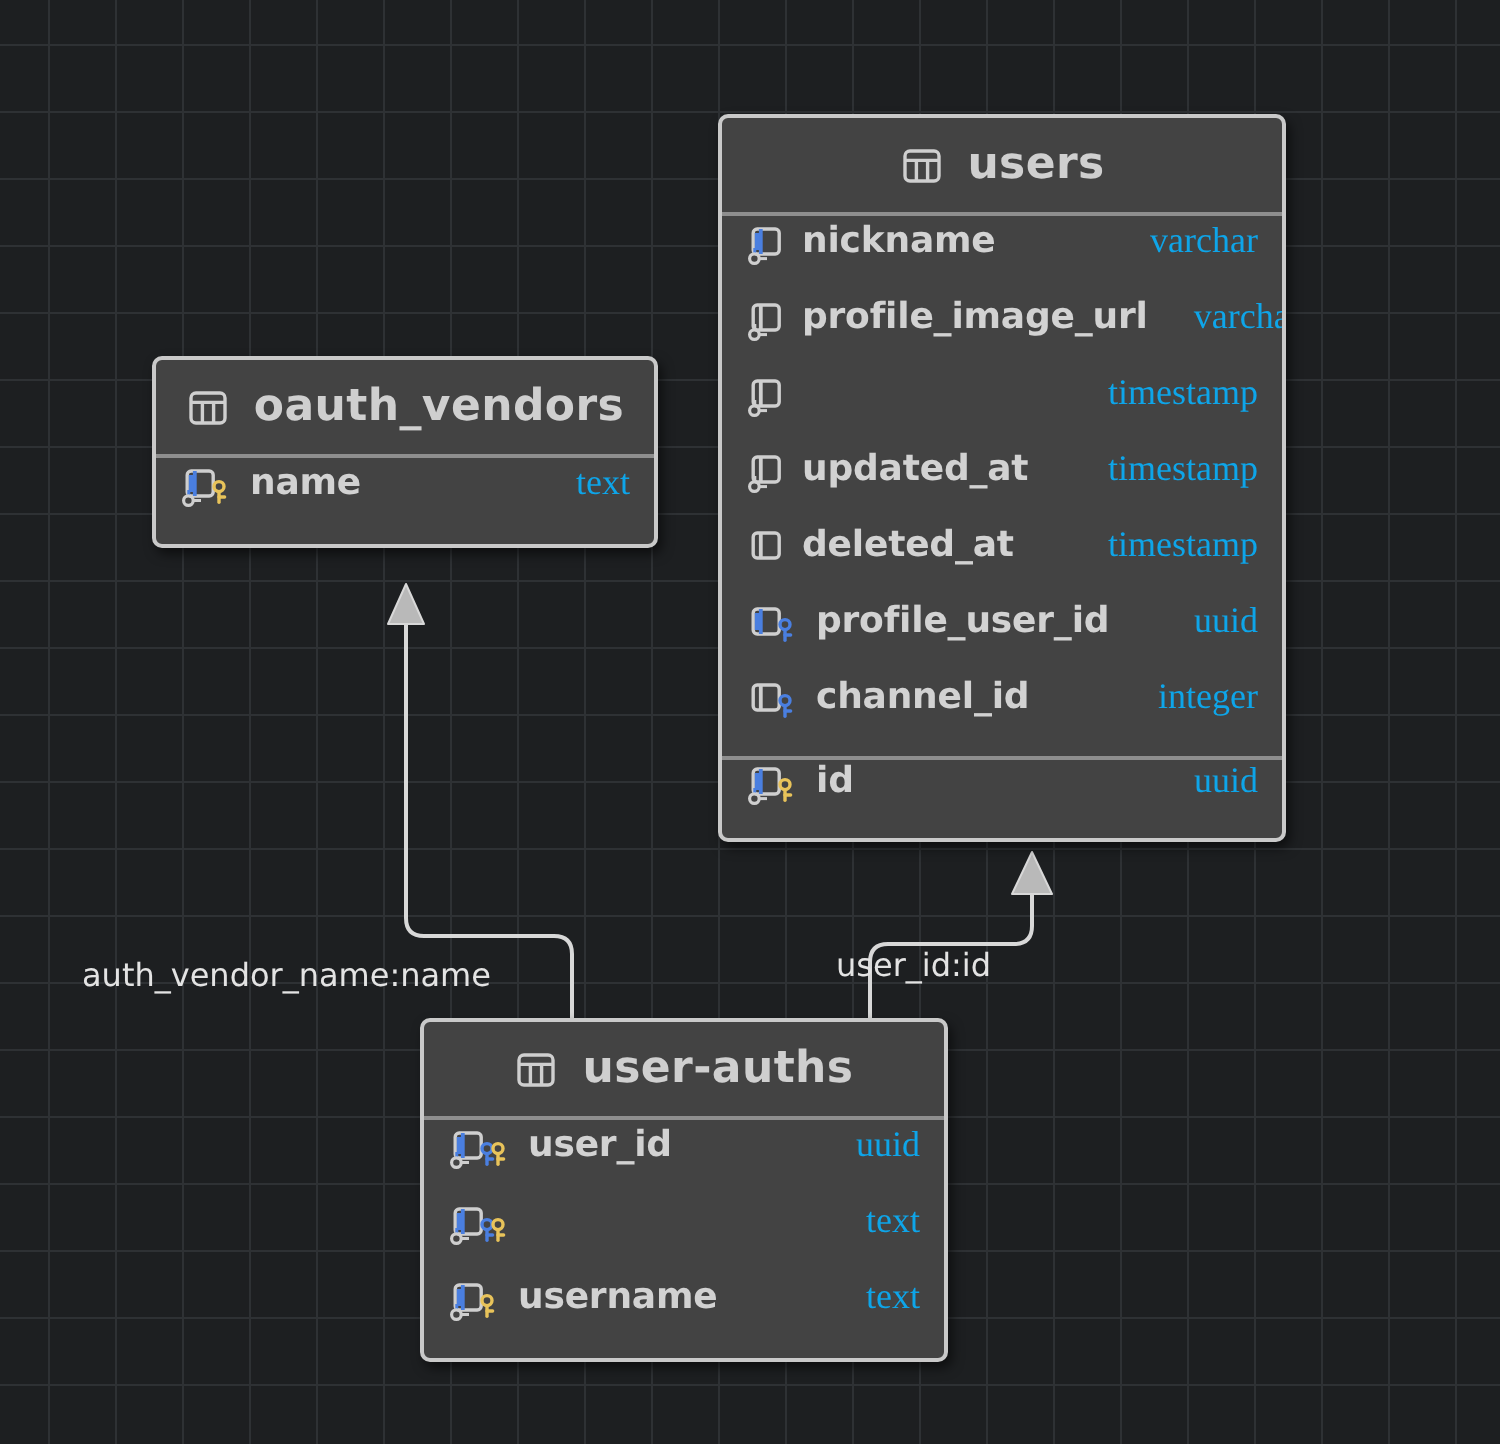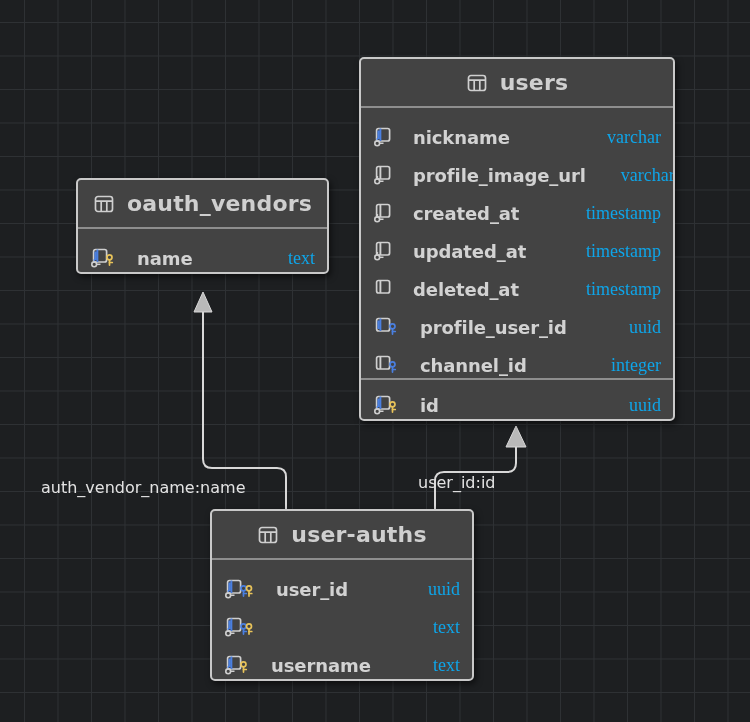--- a/index.html
+++ b/index.html
@@ -81,24 +81,24 @@
     font-size: 22px;
     font-weight: bold;
     letter-spacing: 0.2px;
   }
   .table-body {
     padding: 2px 0 3px 0;
   }
   .field-row {
     height: 38px;
     display: flex;
-    align-items: flex-end;
+    align-items: flex-start;
     padding: 0 12px 0 13px;
     box-sizing: border-box;
-    gap: 21px;
+    gap: 9px;
   }
   .field-row.pk-divider {
     border-top: 2px solid #8e8e8e;
     margin-top: 2px;
   }
   .field-name {
     color: #d2d2d2;
     font-family: "DejaVu Sans", sans-serif;
     font-size: 18px;
     font-weight: bold;
@@ -130,21 +130,21 @@
       <path d="M 435 509 L 435 481 Q 435 472 444 472 L 507 472 Q 516 472 516 463 L 516 434" class="edge-path"></path>
       <polygon points="516,426 526,447 506,447" class="edge-head"></polygon>
     </svg>
 
   <div id="labels">
       <div class="edge-label" style="left: 41px; top: 478px;">auth_vendor_name:name</div>
       <div class="edge-label" style="left: 418px; top: 437px; margin-top: 36px;">user_id:id</div>
     </div>
 
   <div id="tables">
-      <div class="table-node" style="left: 359px; top: 57px; width: 316px;">
+      <div class="table-node" style="left: 359px; top: 57px; width: 284px;">
         <div class="table-header">
           <svg width="22" height="22" viewBox="0 0 22 22" class="title-icon">
             <g stroke="#cfcfcf" stroke-width="1.7" fill="none">
               <rect x="2.5" y="3.5" width="17" height="15" rx="2.5"></rect>
               <line x1="2.5" y1="8.2" x2="19.5" y2="8.2"></line>
               <line x1="8.2" y1="8.2" x2="8.2" y2="18.5"></line>
               <line x1="13.8" y1="8.2" x2="13.8" y2="18.5"></line>
             </g>
           </svg>
           <span class="table-title">users</span>
@@ -174,21 +174,20 @@
             <span class="field-type">varchar</span>
           </div>
           <div class="field-row">
             <svg width="18" height="24" viewBox="0 0 18 24" class="field-icon">
               <rect x="2.6" y="4.5" width="13" height="12.5" rx="2" fill="none" stroke="#cfcfcf" stroke-width="1.7"></rect>
               <line x1="6.4" y1="4.5" x2="6.4" y2="17" stroke="#cfcfcf" stroke-width="1.9"></line>
               <line x1="3.4" y1="14" x2="3.4" y2="17.2" stroke="#cfcfcf" stroke-width="1.5"></line>
               <circle cx="3.2" cy="19.3" r="2.4" fill="none" stroke="#cfcfcf" stroke-width="1.6"></circle>
               <line x1="5.6" y1="19.3" x2="9.5" y2="19.3" stroke="#cfcfcf" stroke-width="1.5"></line>
             </svg>
-            <span class="field-name">created_at</span>
             <span class="field-type">timestamp</span>
           </div>
           <div class="field-row">
             <svg width="18" height="24" viewBox="0 0 18 24" class="field-icon">
               <rect x="2.6" y="4.5" width="13" height="12.5" rx="2" fill="none" stroke="#cfcfcf" stroke-width="1.7"></rect>
               <line x1="6.4" y1="4.5" x2="6.4" y2="17" stroke="#cfcfcf" stroke-width="1.9"></line>
               <line x1="3.4" y1="14" x2="3.4" y2="17.2" stroke="#cfcfcf" stroke-width="1.5"></line>
               <circle cx="3.2" cy="19.3" r="2.4" fill="none" stroke="#cfcfcf" stroke-width="1.6"></circle>
               <line x1="5.6" y1="19.3" x2="9.5" y2="19.3" stroke="#cfcfcf" stroke-width="1.5"></line>
             </svg>

